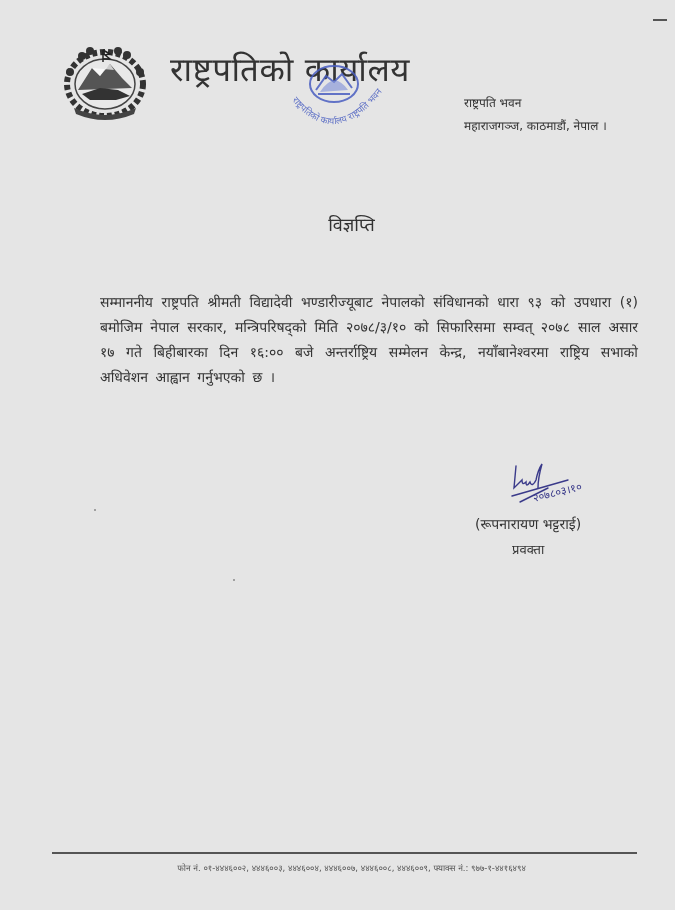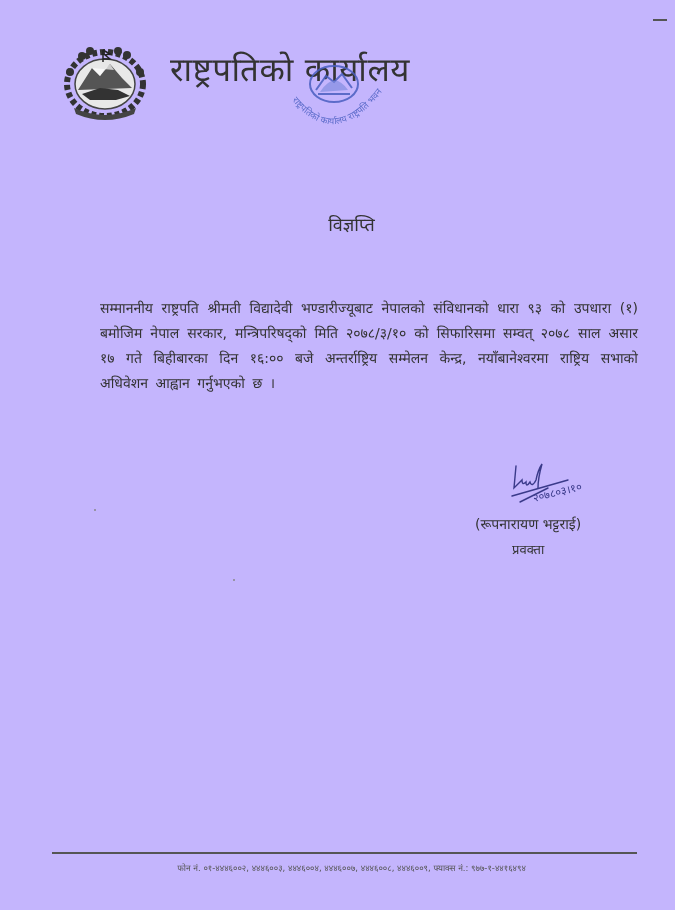--- a/index.html
+++ b/index.html
@@ -12,21 +12,21 @@
       height: 910px;
       position: relative;
       overflow: hidden;
       font-family: "DejaVu Sans", "Liberation Sans", sans-serif;
       color: #2b2b2b;
     }
     .page {
       position: absolute;
       left: 0; top: 0;
       width: 675px; height: 910px;
-      background: #c4b5fd;
+      background: #e5e5e5;
     }
     .corner-mark {
       position: absolute;
       left: 653px; top: 19px;
       width: 14px; height: 2px;
       background: #555;
     }
     .emblem {
       position: absolute;
       left: 60px; top: 42px;
@@ -59,21 +59,21 @@
       position: absolute;
       left: 0; width: 675px;
       top: 212px;
       text-align: center;
       font-size: 18px;
       color: #333;
       margin-left: 14px;
     }
     .body-text {
       position: absolute;
-      left: 100px; top: 296px;
+      left: 100px; top: 290px;
       width: 538px;
       font-size: 14px;
       line-height: 25px;
       color: #333;
       text-align: justify;
       text-align-last: left;
       word-spacing: 3px;
     }
     .signature-block {
       position: absolute;
@@ -165,20 +165,24 @@
         <path d="M36 32 L68 32"></path>
       </g>
       <path d="M38 30 Q52 8 66 28" fill="#6b7ed6" opacity="0.6"></path>
       <path id="stampArc" d="M10 38 Q52 90 100 30" fill="none"></path>
       <text font-size="9" fill="#4a5fc1" font-family="DejaVu Sans, sans-serif">
         <textPath href="#stampArc">राष्ट्रपतिको कार्यालय राष्ट्रपति भवन, महाराजगञ्ज, काठमाडौं</textPath>
       </text>
     </svg>
   </div>
 
+  <div class="address">
+    <div>राष्ट्रपति भवन</div>
+    <div>महाराजगञ्ज, काठमाडौं, नेपाल ।</div>
+  </div>
 
   <div class="notice-heading">विज्ञप्ति</div>
 
   <div class="body-text">सम्माननीय राष्ट्रपति श्रीमती विद्यादेवी भण्डारीज्यूबाट नेपालको संविधानको धारा ९३ को उपधारा (१) बमोजिम नेपाल सरकार, मन्त्रिपरिषद्को मिति २०७८/३/१० को सिफारिसमा सम्वत् २०७८ साल असार १७ गते बिहीबारका दिन १६:०० बजे अन्तर्राष्ट्रिय सम्मेलन केन्द्र, नयाँबानेश्वरमा राष्ट्रिय सभाको अधिवेशन आह्वान गर्नुभएको छ ।</div>
 
   <div class="signature-block">
     <svg class="signature-svg" viewBox="0 0 110 60">
       <g fill="none" stroke="#3a3a8a" stroke-width="1.4" stroke-linecap="round">
         <path d="M8 8 L6 30 Q10 26 14 22 Q14 28 18 24 Q18 30 22 24 Q24 30 28 22 Q30 12 34 6 Q30 20 30 30"></path>
         <path d="M4 38 L60 22"></path>

